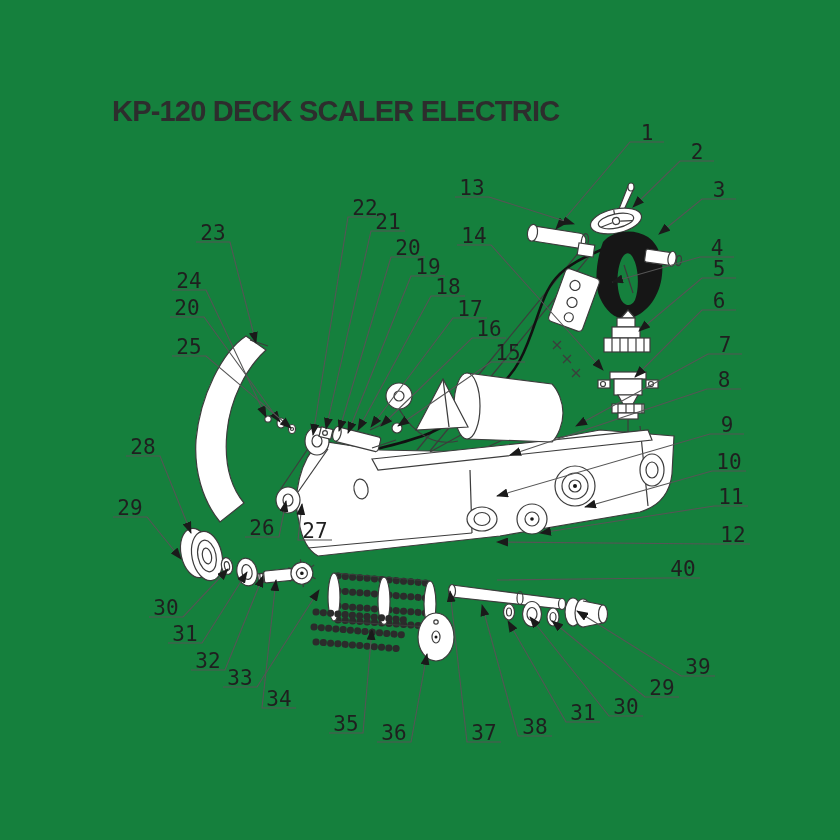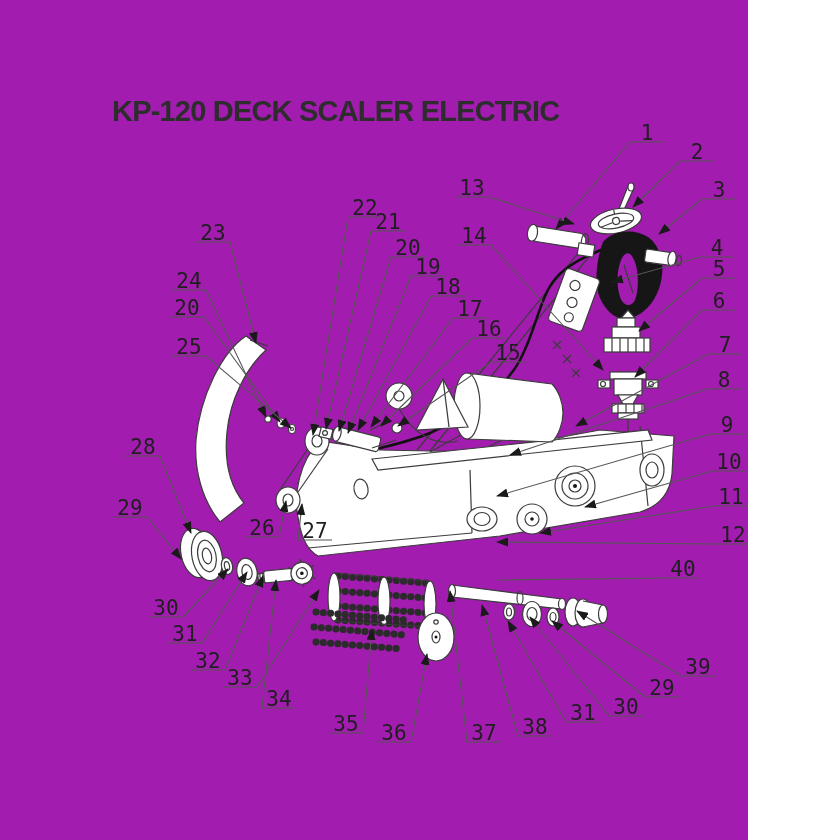--- a/index.html
+++ b/index.html
@@ -1,16 +1,16 @@
 <!DOCTYPE html>
 <html><head>
 <meta charset="utf-8">
 <style>
   html,body{margin:0;padding:0;background:#ffffff;}
-  .stage{position:relative;width:748px;height:840px;background:#a21caf;overflow:hidden;
+  .stage{position:relative;width:840px;height:840px;background:#15803d;overflow:hidden;
          font-family:"Liberation Sans",sans-serif;}
   svg{position:absolute;left:0;top:0;}
   .title{font-family:"Liberation Sans",sans-serif;font-weight:bold;font-size:29px;
          fill:#2d2d2d;letter-spacing:-0.8px;}
   .callout-num{font-family:"DejaVu Sans Mono",monospace;font-size:21px;fill:#1f1f1f;}
   .leader{fill:none;stroke:#555;stroke-width:1.1;}
   .ink{stroke:#3c3c3c;stroke-width:1.2;fill:none;}
   .inkf{stroke:#3c3c3c;stroke-width:1.2;fill:#ffffff;}
   .chain{stroke:#2b2b2b;stroke-width:7;stroke-dasharray:0.1 7.2;stroke-linecap:round;fill:none;}
   .cable{stroke:#111;stroke-width:2.6;fill:none;}

